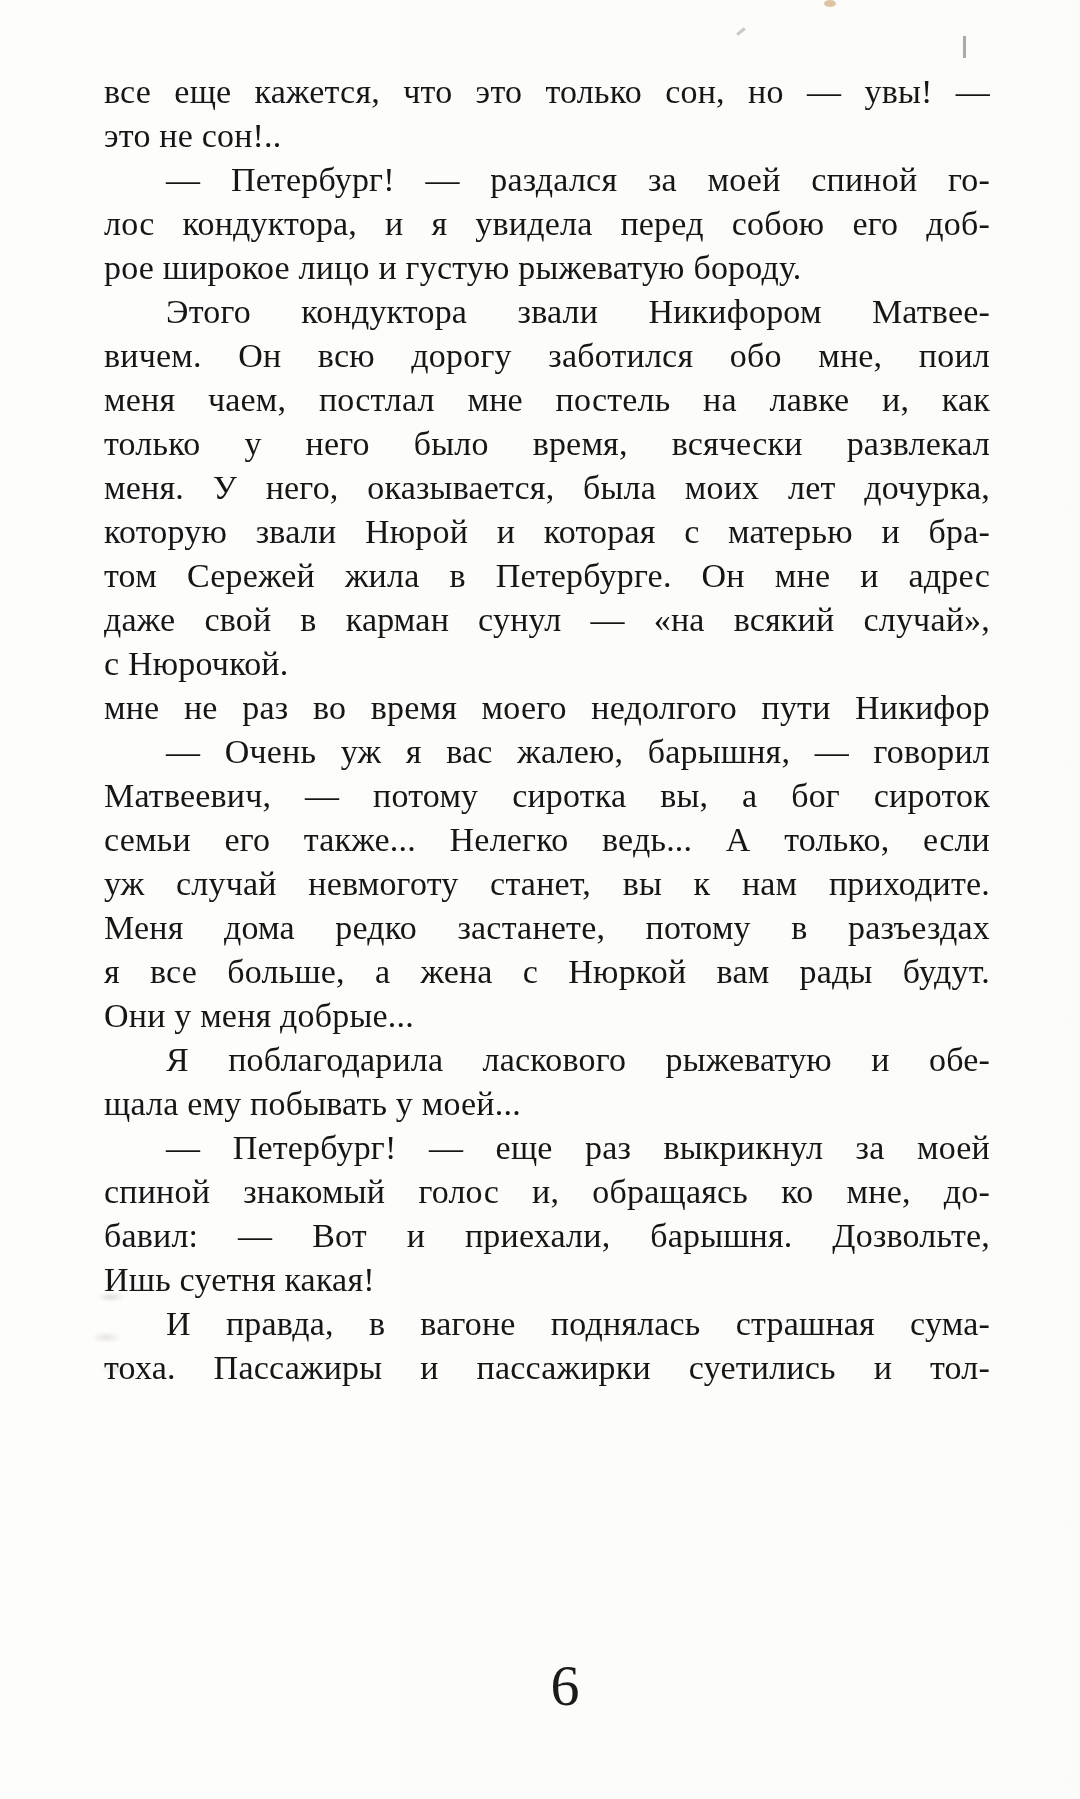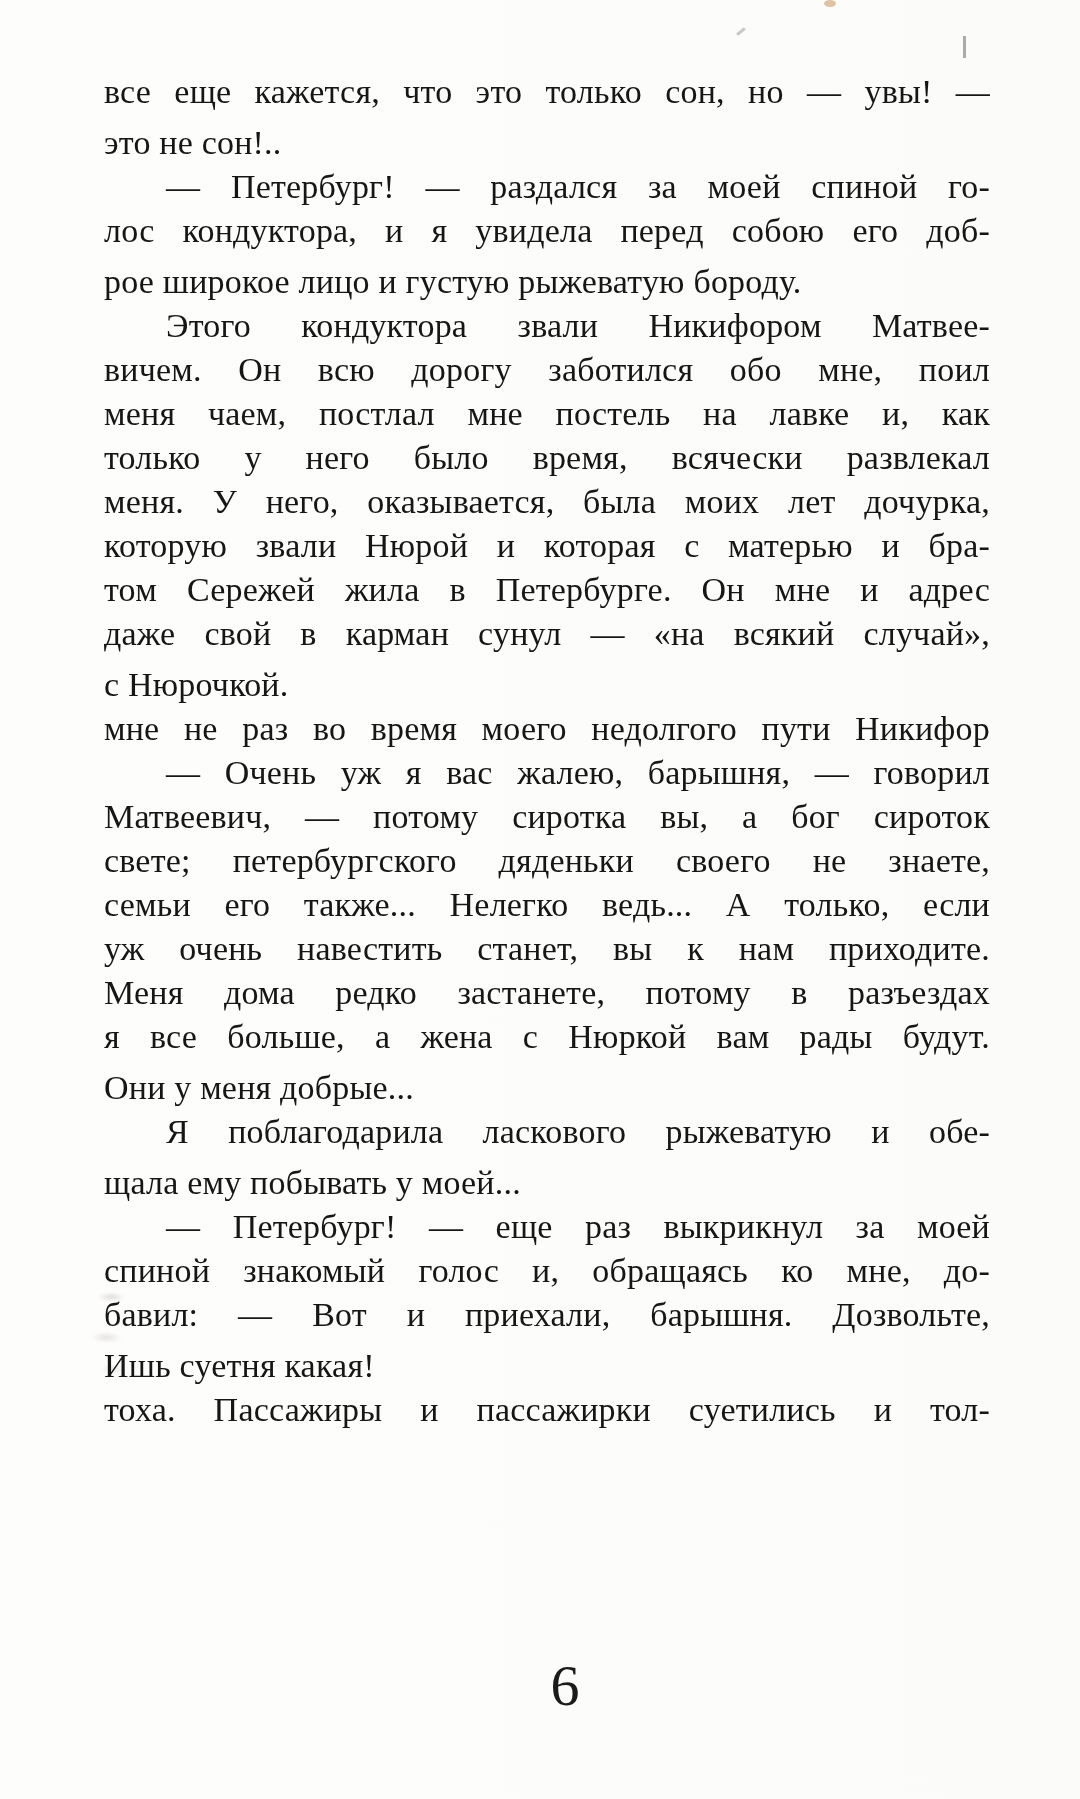--- a/index.html
+++ b/index.html
@@ -37,21 +37,20 @@
     letter-spacing: 0.2px;
     white-space: normal;
   }
   .line.full {
     text-align: justify;
     text-align-last: justify;
   }
   .line.end {
     text-align: left;
     text-align-last: left;
-    margin-top: 7px;
   }
   .line.indent {
     text-indent: 62px;
   }
   .page-number {
     position: absolute;
     left: 122px;
     width: 886px;
     top: 1656px;
     text-align: center;
@@ -132,37 +131,37 @@
         <div class="line full">меня. У него, оказывается, была моих лет дочурка,</div>
         <div class="line full">которую звали Нюрой и которая с матерью и бра-</div>
         <div class="line full">том Сережей жила в Петербурге. Он мне и адрес</div>
         <div class="line full">даже свой в карман сунул — «на всякий случай»,</div>
         <div class="line end">с Нюрочкой.</div>
       </div>
       <div class="paragraph">
         <div class="line full">мне не раз во время моего недолгого пути Никифор</div>
         <div class="line full indent">— Очень уж я вас жалею, барышня, — говорил</div>
         <div class="line full">Матвеевич, — потому сиротка вы, а бог сироток</div>
-        <div class="line full">свете; петербургского дяденьки своего не знаете,</div>
         <div class="line full">семьи его также... Нелегко ведь... А только, если</div>
-        <div class="line full">уж очень навестить станет, вы к нам приходите.</div>
+        <div class="line full">уж случай невмоготу станет, вы к нам приходите.</div>
         <div class="line full">Меня дома редко застанете, потому в разъездах</div>
         <div class="line full">я все больше, а жена с Нюркой вам рады будут.</div>
         <div class="line end">Они у меня добрые...</div>
       </div>
       <div class="paragraph">
         <div class="line full indent">Я поблагодарила ласкового рыжеватую и обе-</div>
         <div class="line end">щала ему побывать у моей...</div>
       </div>
       <div class="paragraph">
         <div class="line full indent">— Петербург! — еще раз выкрикнул за моей</div>
         <div class="line full">спиной знакомый голос и, обращаясь ко мне, до-</div>
         <div class="line full">бавил: — Вот и приехали, барышня. Дозвольте,</div>
         <div class="line end">Ишь суетня какая!</div>
       </div>
       <div class="paragraph">
+        <div class="line full indent">И правда, в вагоне поднялась страшная сума-</div>
         <div class="line full">тоха. Пассажиры и пассажирки суетились и тол-</div>
       </div>
     </div>
 
   <div class="page-number">6</div>
 
 </div>
 
 </body></html>

